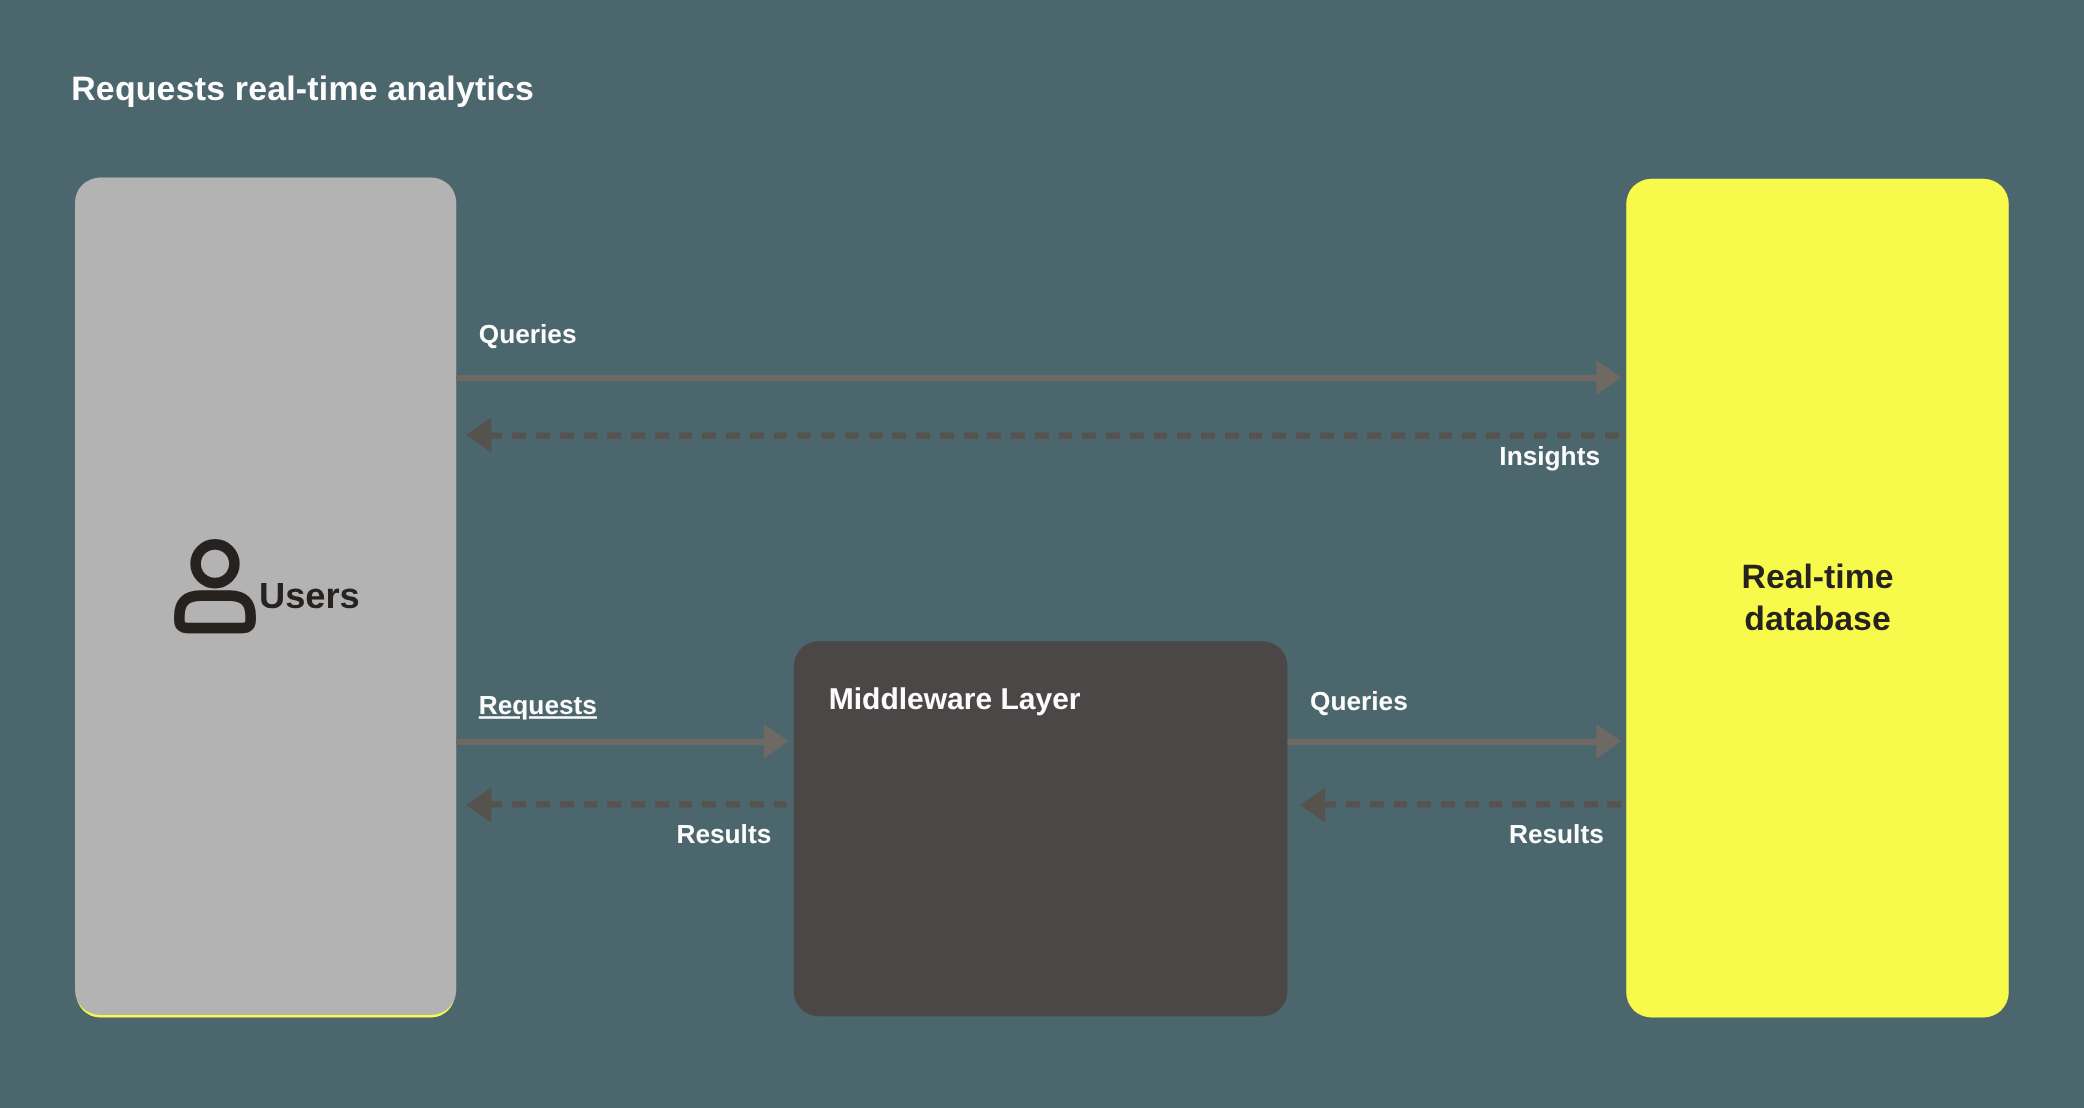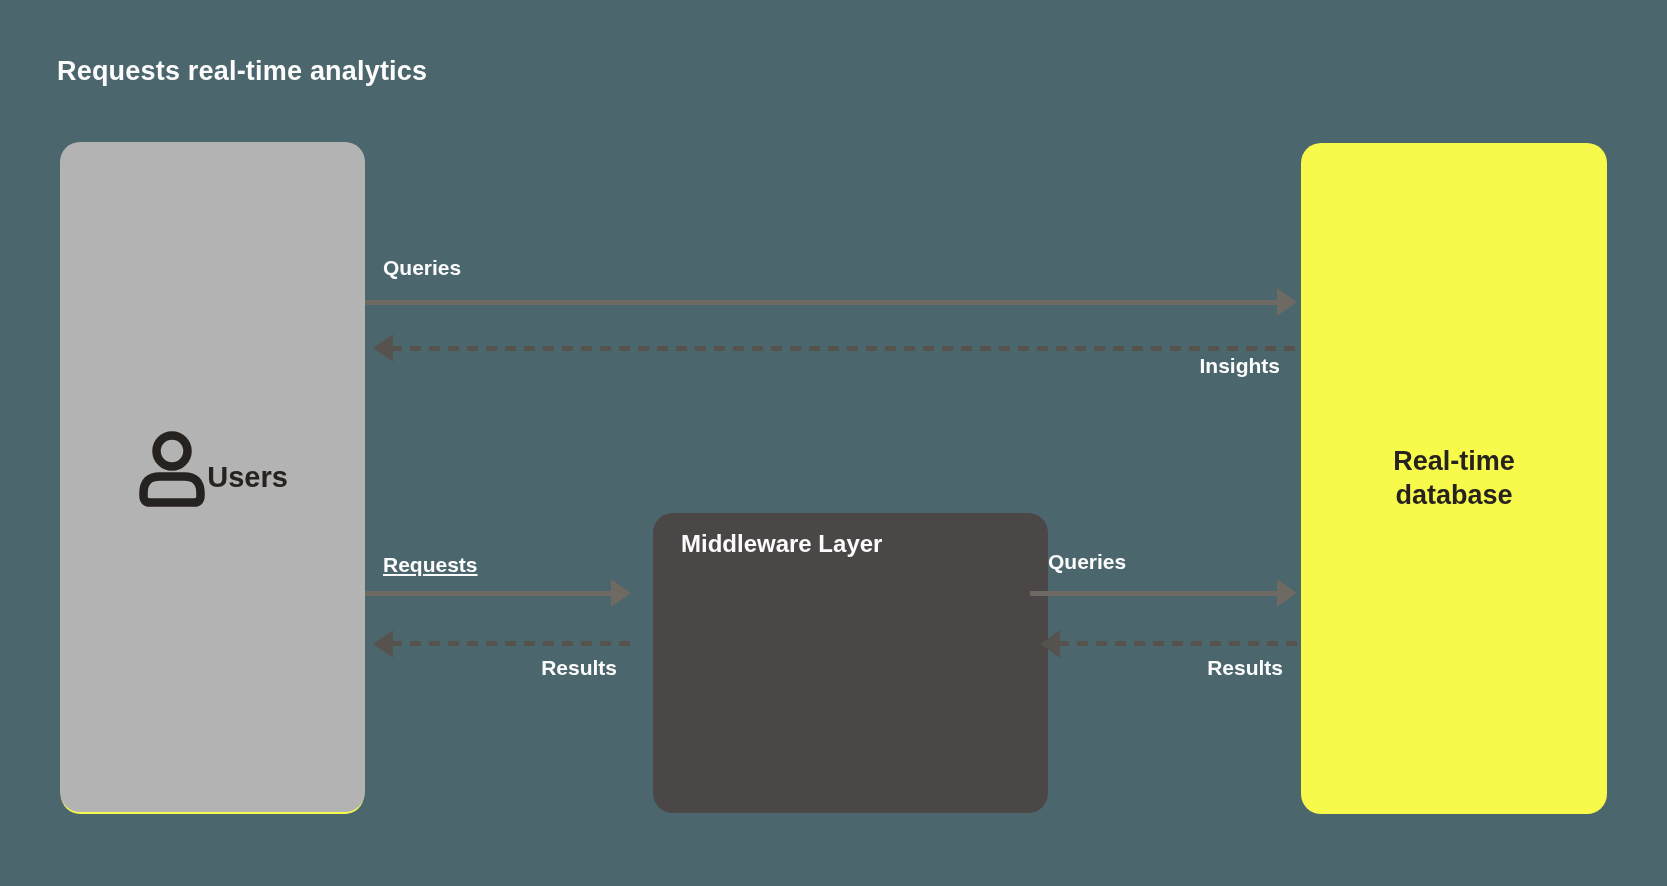--- a/index.html
+++ b/index.html
@@ -36,22 +36,21 @@
     box-shadow:0 3px 0 -1px var(--accent-yellow);
     display:flex;flex-direction:row;align-items:center;justify-content:center;
   }
   .node-users .person{margin-bottom:16px;}
   .node-users .node-label{
     color:var(--text-dark);font-size:29px;font-weight:bold;
   }
   .node-middleware{
     left:635px;top:513px;width:395px;height:300px;
     background:var(--node-middleware-bg);
-    padding:17px 28px;
-    margin-left:18px;
+    padding:33px 28px;
   }
   .node-middleware .node-label{
     color:var(--text-light);font-size:24px;font-weight:bold;
   }
   .node-database{
     left:1301px;top:143px;width:306px;height:671px;
     background:var(--node-database-bg);
     display:flex;align-items:center;justify-content:center;
   }
   .node-database .node-label{

